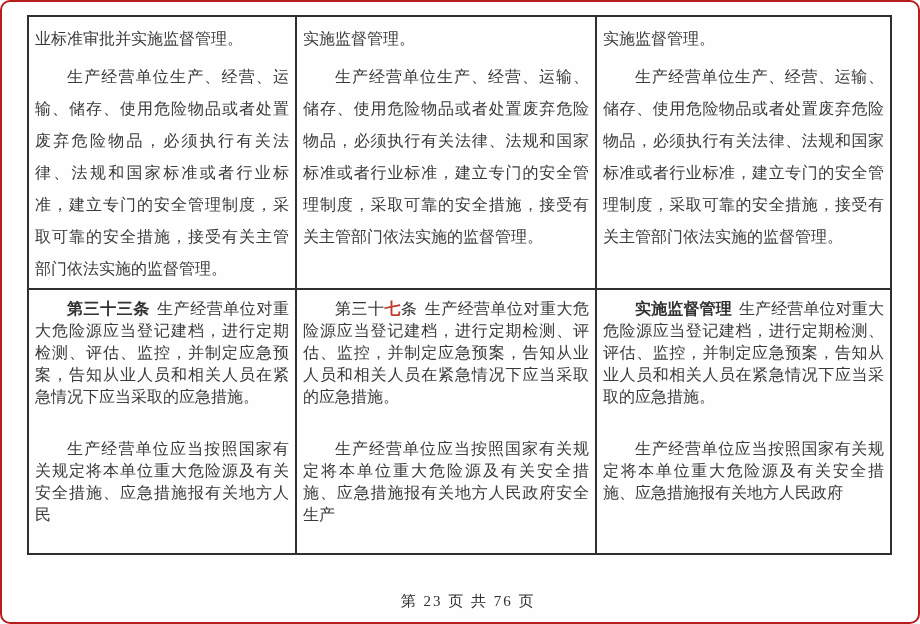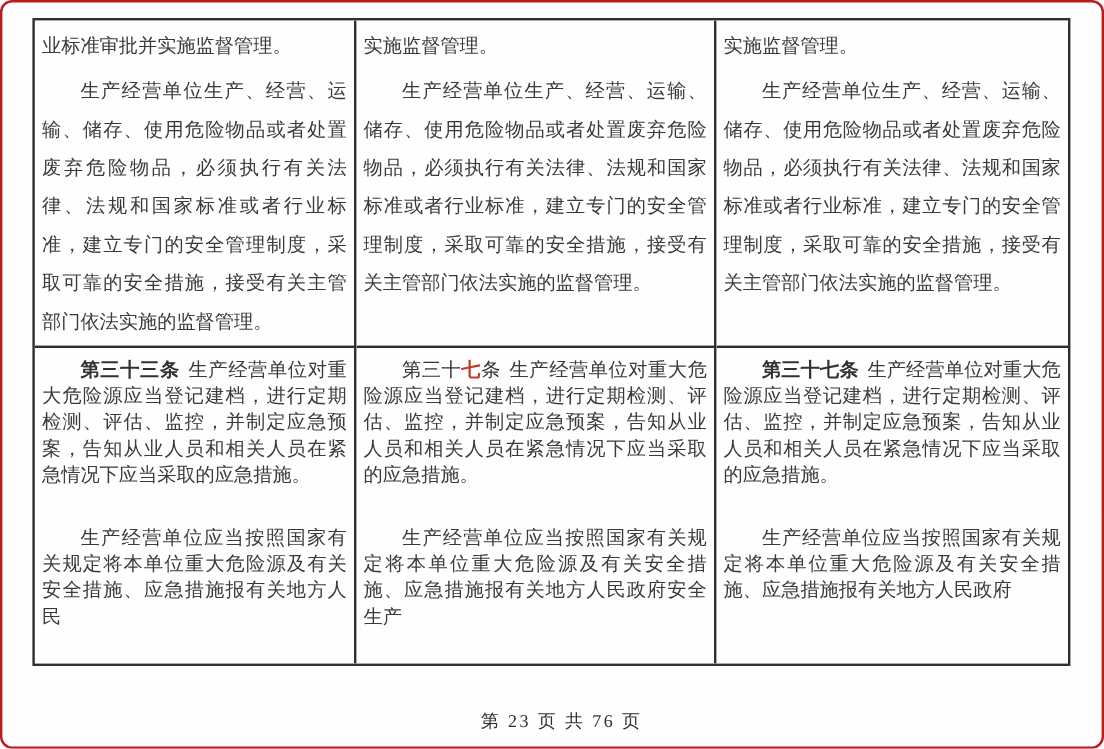--- a/index.html
+++ b/index.html
@@ -118,21 +118,21 @@
         <p class="indent para2">生产经营单位应当按照国家有关规定将本单位重大危险源及有关安全措施、应急措施报有关地方人民政府安全生产</p>
       </div>
     </div>
 
     <div class="col">
       <div class="cell row1">
         <p>实施监督管理。</p>
         <p class="indent">生产经营单位生产、经营、运输、储存、使用危险物品或者处置废弃危险物品，必须执行有关法律、法规和国家标准或者行业标准，建立专门的安全管理制度，采取可靠的安全措施，接受有关主管部门依法实施的监督管理。</p>
       </div>
       <div class="cell row2">
-        <p class="indent"><span class="article-head">第三十七条</span><span>生产经营单位对重大危险源应当登记建档，进行定期检测、评估、监控，并制定应急预案，告知从业人员和相关人员在紧急情况下应当采取的应急措施。</span></p>
+        <p class="indent"><span class="article-head">实施监督管理</span><span>生产经营单位对重大危险源应当登记建档，进行定期检测、评估、监控，并制定应急预案，告知从业人员和相关人员在紧急情况下应当采取的应急措施。</span></p>
         <p class="indent para2"><span>生产经营单位应当按照国家有关规定将本单位重大危险源及有关安全措施、应急措施报有关地方人民政府</span></p>
       </div>
     </div>
 
   </div>
 
   <div class="page-footer">第 23 页 共 76 页</div>
 
 </div>
 

